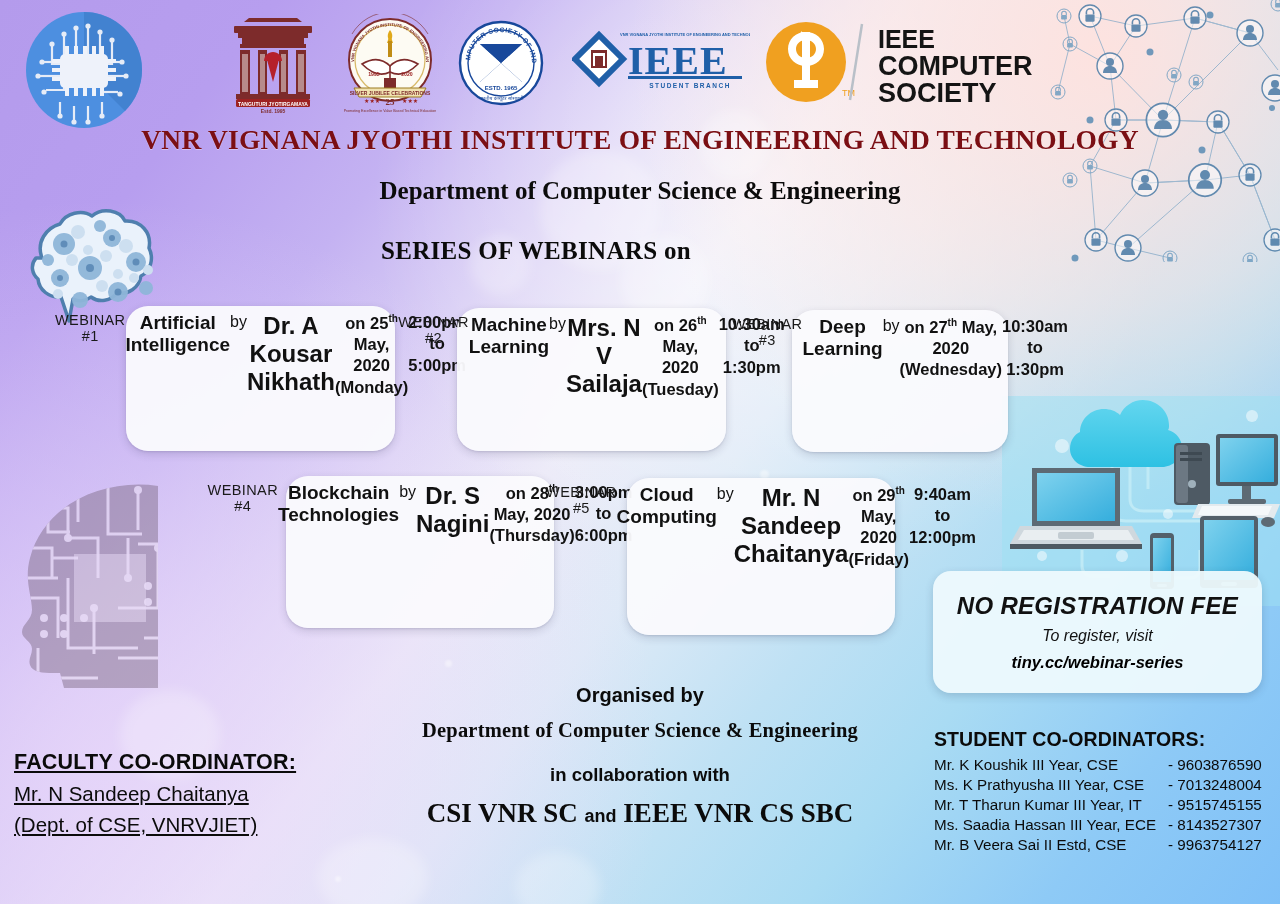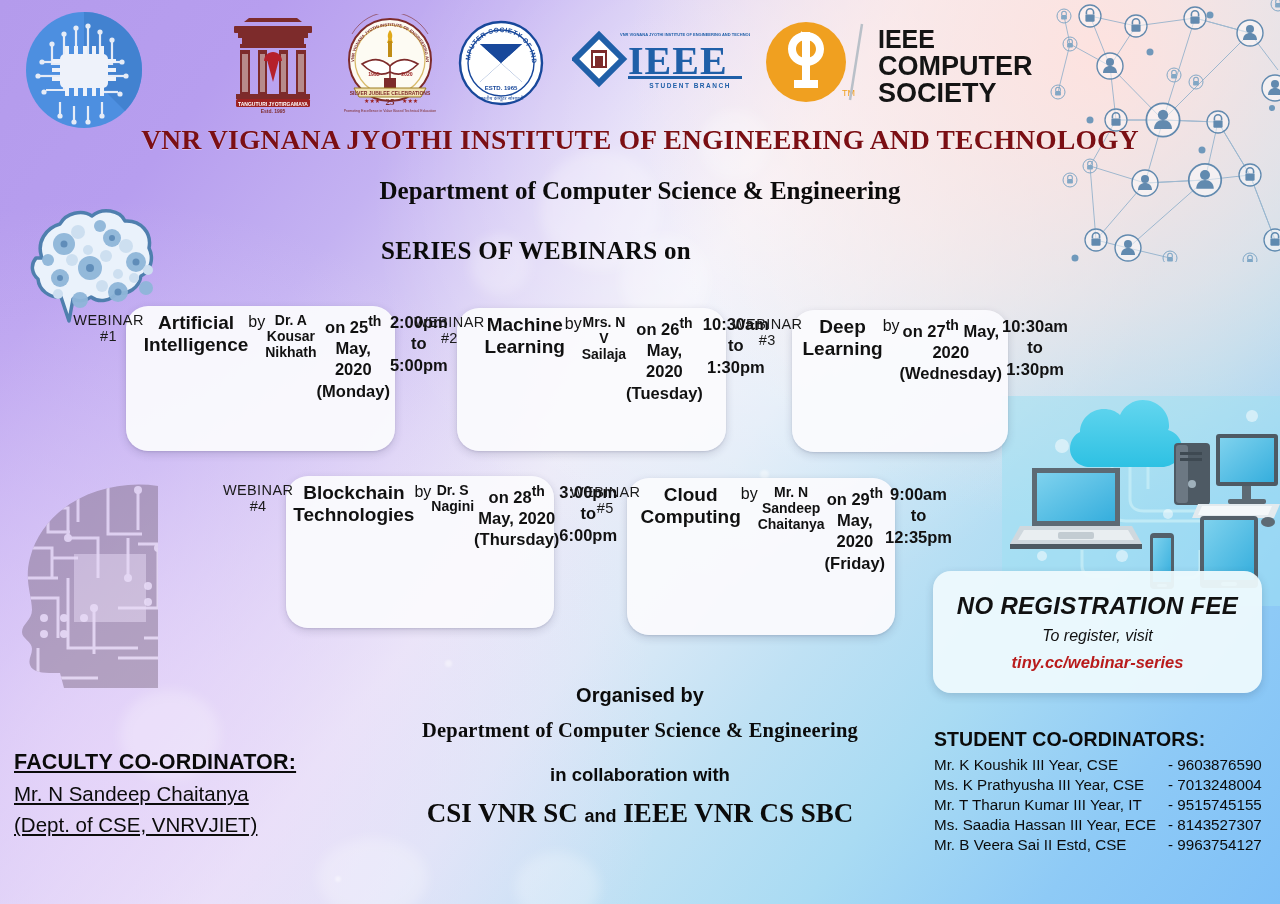--- a/index.html
+++ b/index.html
@@ -76,44 +76,44 @@
     border-radius:22px;
     box-shadow:0 3px 9px rgba(40,40,80,.17), 0 1px 2px rgba(40,40,80,.12);
     text-align:center;
     color:#111;
     display:flex;flex-direction:row;justify-content:center;
     padding:6px 10px;box-sizing:border-box;
   }
   .card .wnum{font-size:14.5px;letter-spacing:.4px;margin-bottom:6px;color:#1a1a1a;}
   .card .topic{font-size:19px;font-weight:bold;line-height:1.14;}
   .card .by{font-size:16px;line-height:1.22;}
-  .card .speaker{font-size:14px;font-weight:bold;line-height:1.16;}
+  .card .speaker{font-size:24px;font-weight:bold;line-height:1.16;}
   .card .when{font-size:16.5px;font-weight:bold;line-height:1.3;}
   .card .gap{height:11px;}
-  .card sup{font-size:14px;vertical-align:super;}
+  .card sup{font-size:10px;vertical-align:super;}
 
   
   #card1{left:126px;top:306px;width:269px;height:145px;}
   #card2{left:457px;top:308px;width:269px;height:143px;}
   #card3{left:792px;top:310px;width:216px;height:142px;}
   #card4{left:286px;top:476px;width:268px;height:152px;}
   #card5{left:627px;top:478px;width:268px;height:157px;}
 
   
   #regbox{
     position:absolute;left:933px;top:571px;width:329px;height:122px;
     background:rgba(238,250,253,.94);
     border-radius:18px;
     box-shadow:0 3px 9px rgba(40,60,90,.2);
     display:flex;flex-direction:column;align-items:center;justify-content:center;
     box-sizing:border-box;padding:6px;
   }
   #regbox .fee{font-style:italic;font-weight:bold;font-size:24px;color:#111;letter-spacing:.3px;}
   #regbox .toreg{font-style:italic;font-size:16px;color:#111;margin-top:7px;}
-  #regbox .link{font-style:italic;font-weight:bold;font-size:16.5px;color:#b91c1c;margin-top:8px;}
+  #regbox .link{font-style:italic;font-weight:bold;font-size:16.5px;color:#000000;margin-top:8px;}
 
   
   .org{position:absolute;left:330px;top:684px;width:620px;text-align:center;color:#0b0b0b;}
   .org .l1{font-size:20px;font-weight:bold;}
   .org .l2{font-family:"Liberation Serif", serif;font-weight:bold;font-size:20.5px;margin-top:12px;letter-spacing:.2px;}
   .org .l3{font-size:18.5px;font-weight:bold;margin-top:22px;}
   .org .l4{font-family:"Liberation Serif", serif;font-weight:bold;font-size:27px;margin-top:12px;}
   .org .l4 .small{font-family:"Liberation Sans",sans-serif;font-size:18px;font-weight:bold;}
 
   
@@ -590,21 +590,21 @@
     <div class="when">3:00pm to 6:00pm</div>
   </div>
 
   <div class="card" id="card5">
     <div class="wnum">WEBINAR #5</div>
     <div class="topic">Cloud Computing</div>
     <div class="by">by</div>
     <div class="speaker">Mr. N Sandeep Chaitanya</div>
     <div class="gap"></div>
     <div class="when"><span>on 29</span><sup>th</sup><span> May, 2020 (Friday)</span></div>
-    <div class="when">9:00am to 12:35pm</div>
+    <div class="when">9:40am to 12:00pm</div>
   </div>
 
   <div id="regbox">
     <div class="fee">NO REGISTRATION FEE</div>
     <div class="toreg">To register, visit</div>
     <div class="link">tiny.cc/webinar-series</div>
   </div>
 
   <div class="org">
     <div class="l1">Organised by</div>

